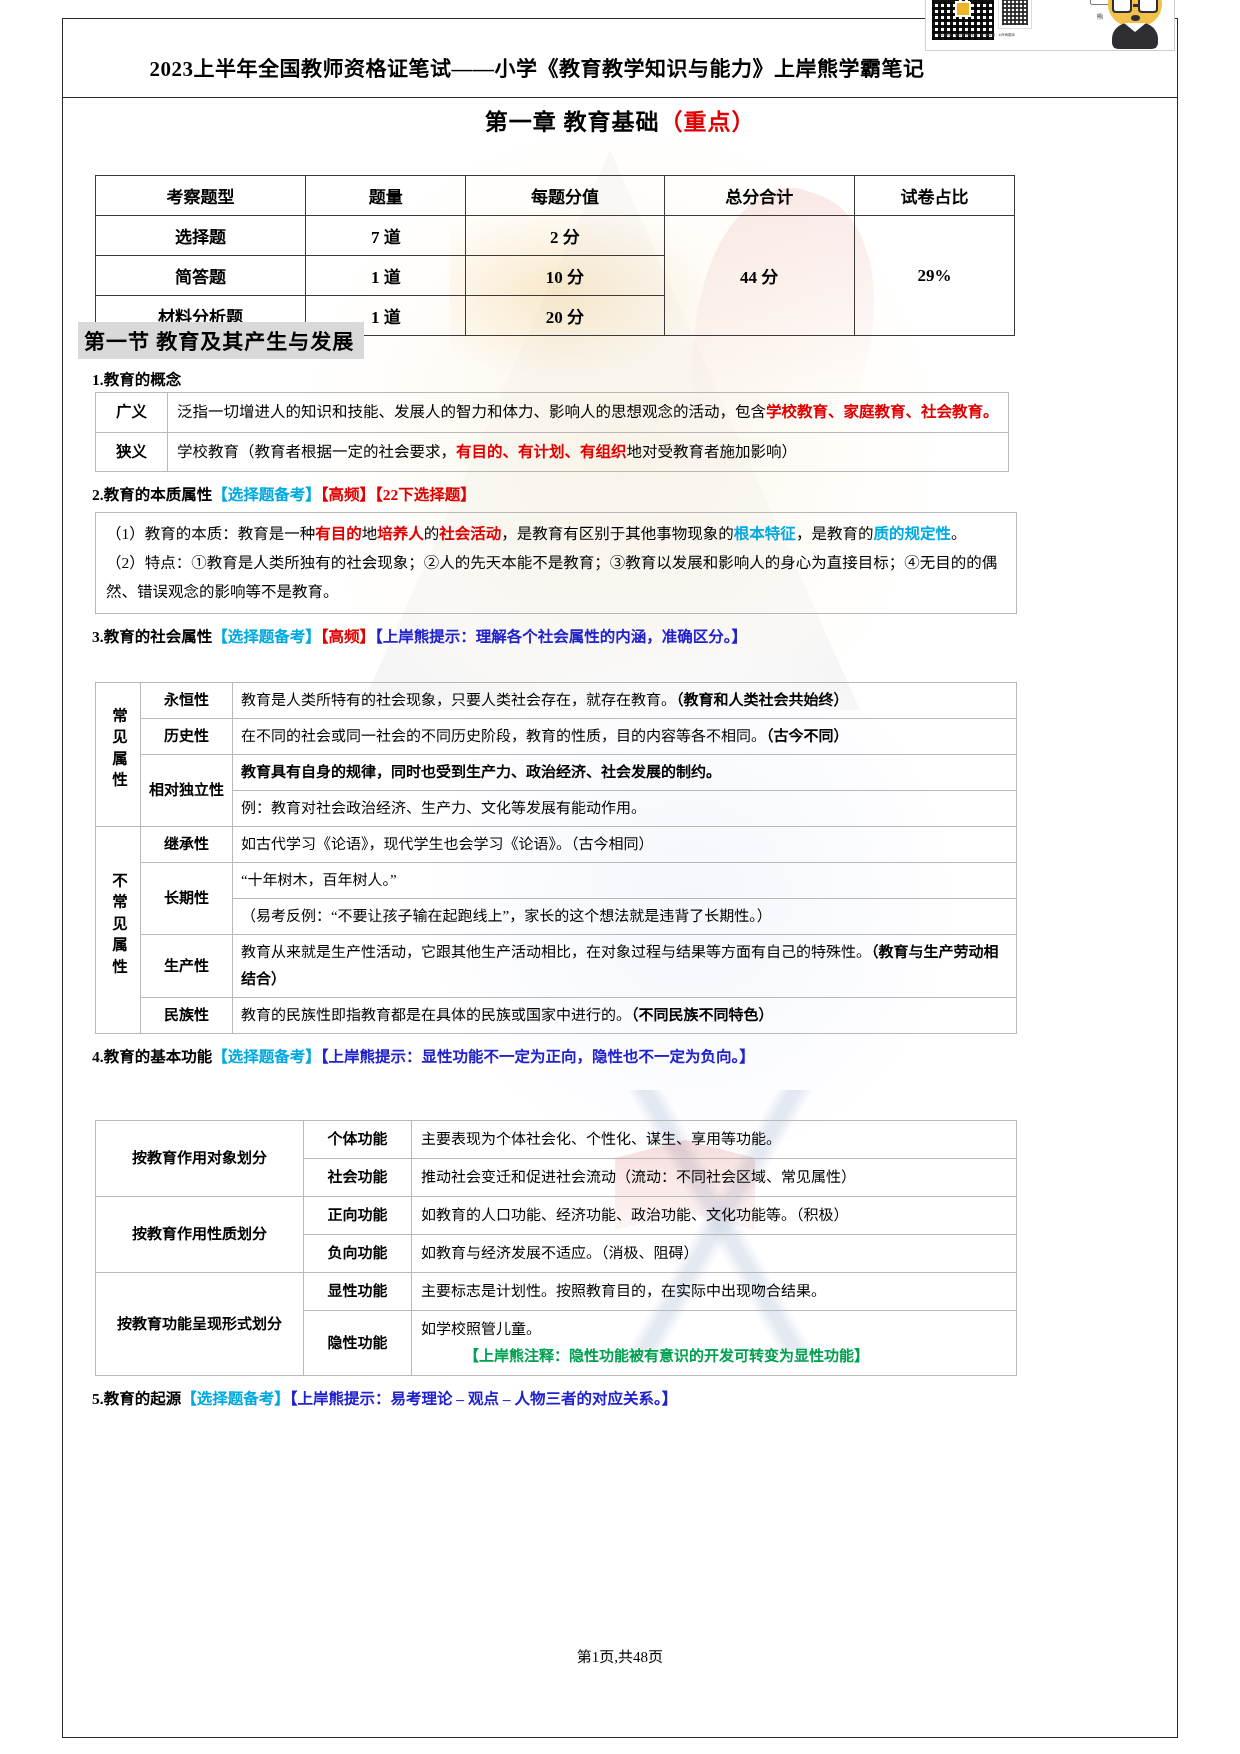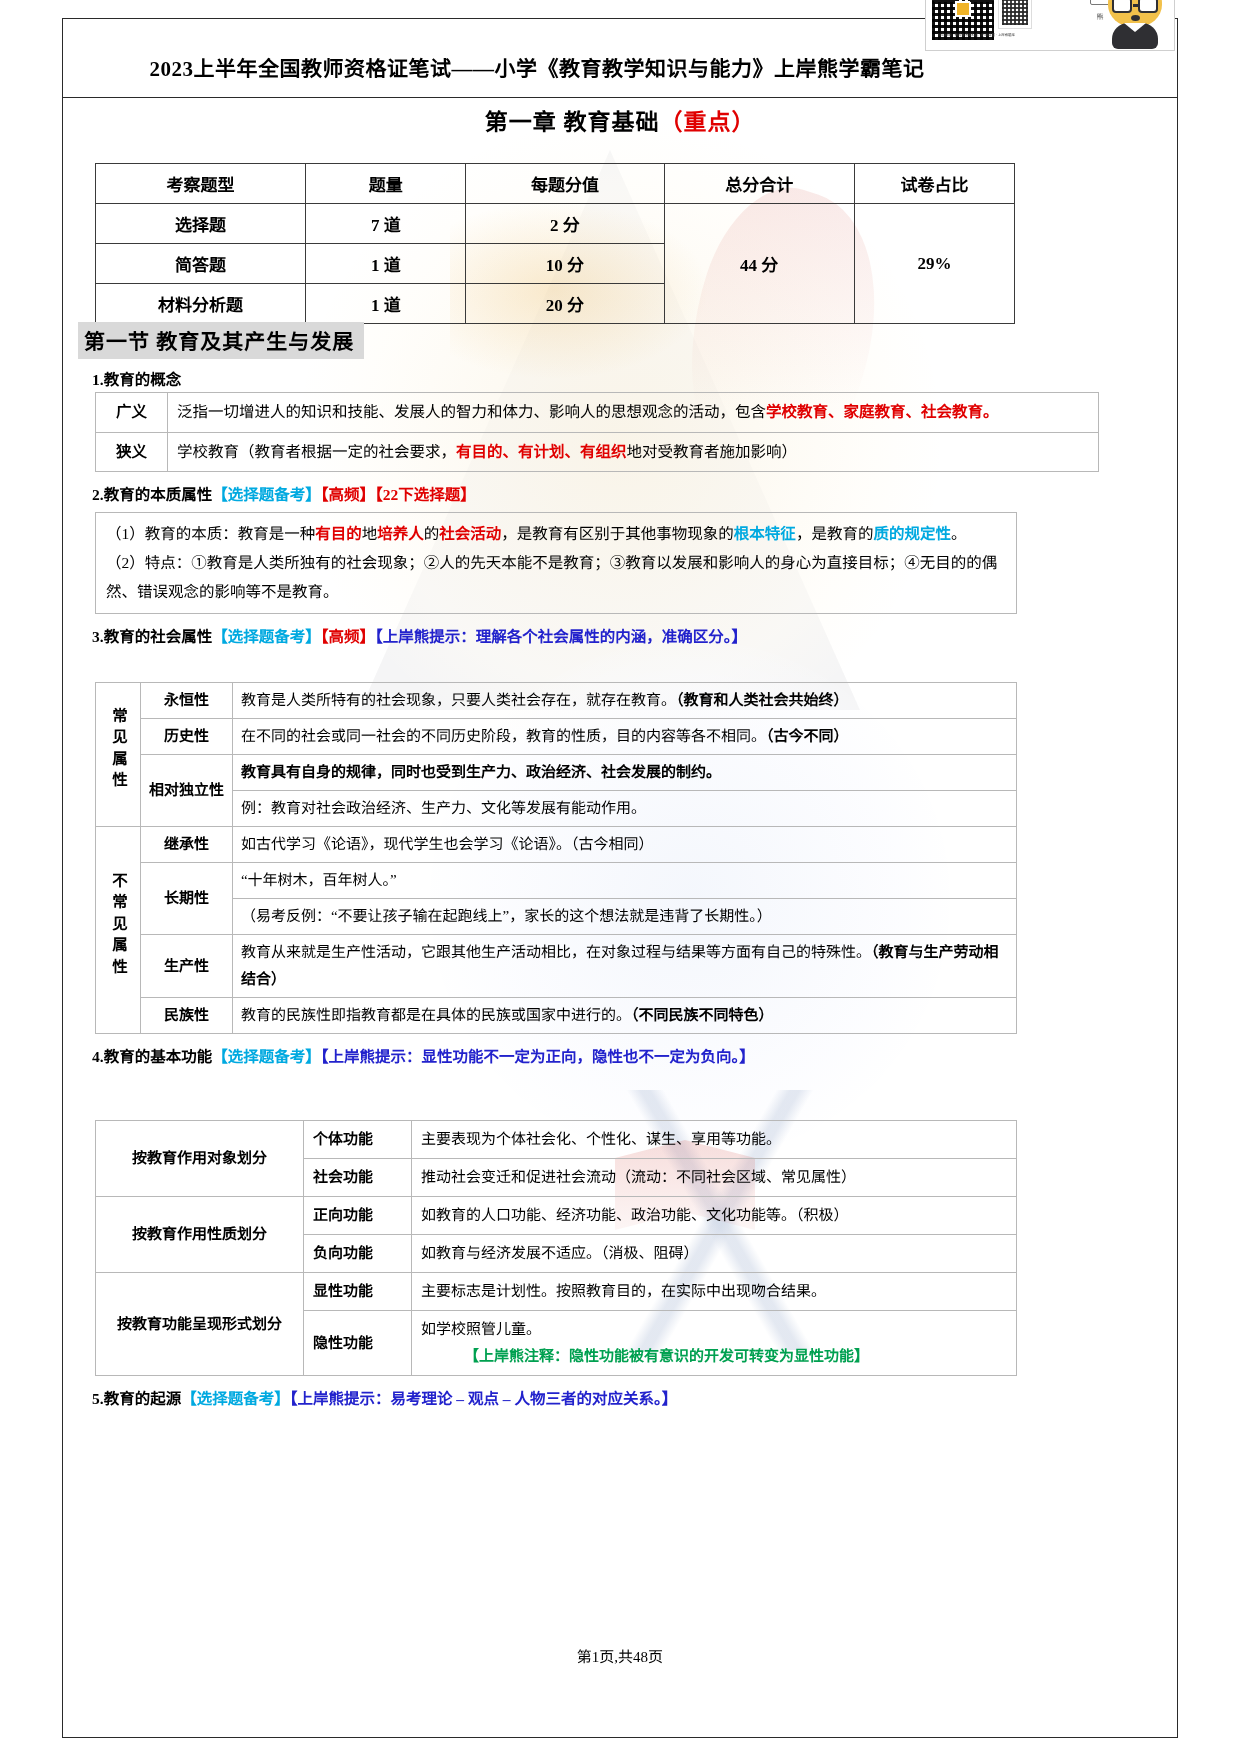--- a/index.html
+++ b/index.html
@@ -145,21 +145,21 @@
   
   .chapter {
     position:absolute; left:62px; top:103px; width:1116px;
     text-align:center;
     font-size:23px; font-weight:bold; letter-spacing:1px;
   }
   .chapter .red { color:#e00000; }
 
   
   .tbl-score {
-    position:absolute; left:95px; top:163px;
+    position:absolute; left:95px; top:175px;
     width:920px;
     border-collapse:collapse;
     font-size:17px;
   }
   .tbl-score td, .tbl-score th {
     border:1px solid #3a3a3a;
     text-align:center;
     padding:7px 4px;
     font-weight:bold;
     background:transparent;
@@ -201,38 +201,38 @@
   }
   table.box td.lbl {
     text-align:center; font-weight:bold; white-space:nowrap;
   }
   table.box td.vcap {
     text-align:center; font-weight:bold; width:28px;
     line-height:1.55;
   }
 
   
-  #tbl-concept { left:95px; top:392px; width:1004px; }
+  #tbl-concept { left:95px; top:392px; width:914px; }
   #tbl-concept td.lbl { width:72px; }
 
   
   #tbl-essence { left:95px; top:540px; width:922px; }
   #tbl-essence td { padding:7px 10px; }
 
   
   #tbl-social { left:95px; top:728px; width:922px; font-size:15px; }
   #tbl-social td { padding:4px 8px; line-height:1.8; }
   #tbl-social td.vcap { width:30px; font-size:15.5px; }
   #tbl-social td.lbl { width:86px; }
 
   
   #tbl-func { left:95px; top:1148px; width:922px; font-size:15px; }
   #tbl-func td { padding:5px 9px; line-height:1.8; }
   #tbl-func td.lbl-wide { width:208px; text-align:center; font-weight:bold;margin-top:47px; }
-  #tbl-func td.lbl-mid  { width:108px; text-align:left; font-weight:bold; }
+  #tbl-func td.lbl-mid  { width:108px; text-align:center; font-weight:bold; }
 
   
   .footer {
     position:absolute; left:62px; top:1645px; width:1116px;
     text-align:center; font-size:15px;
   }
 </style>
 </head>
 <body>
 

